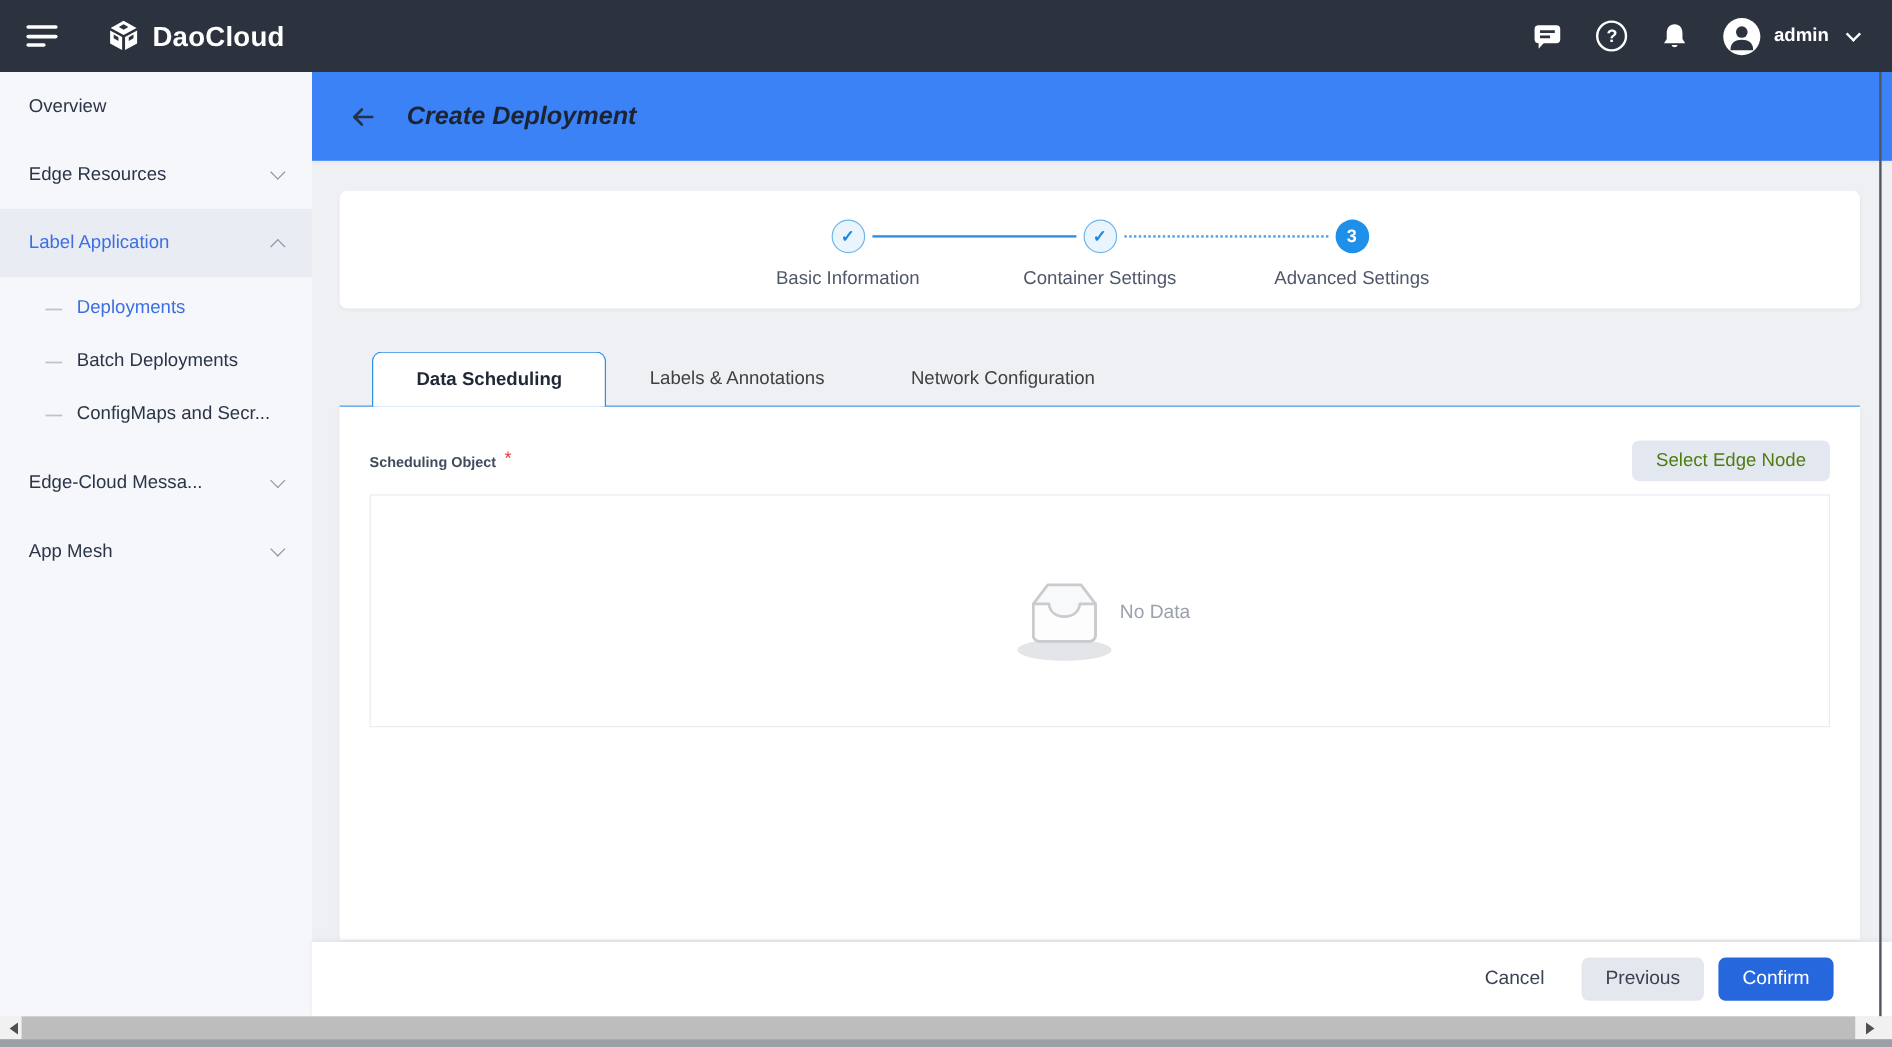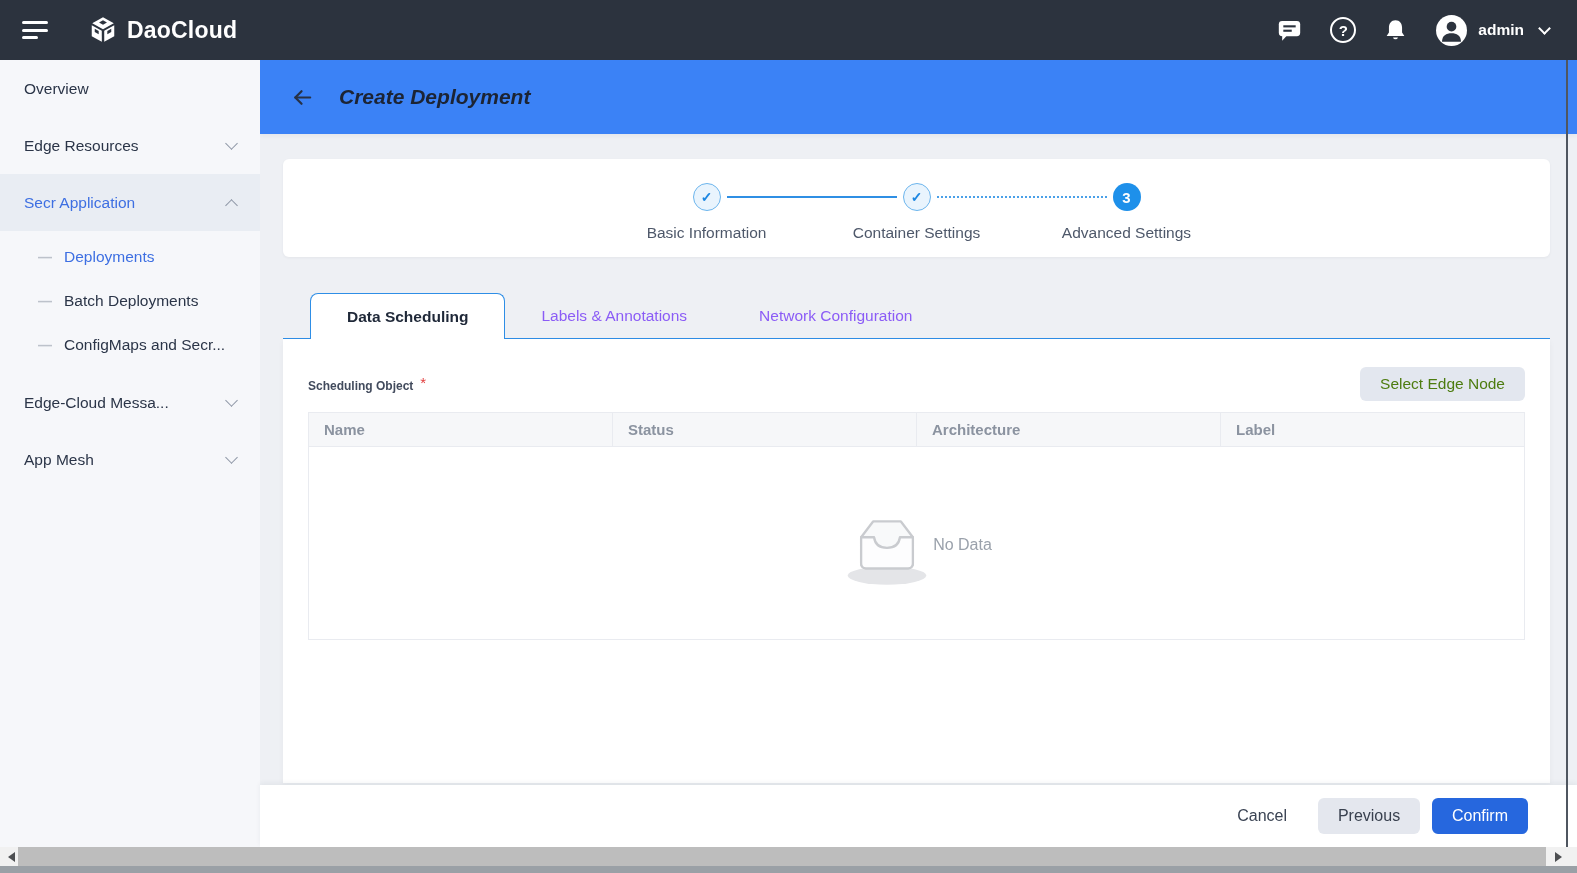--- a/index.html
+++ b/index.html
@@ -60,21 +60,21 @@
   .step-circle.done { background:#e9f4fd; border:1px solid #6cb5ed; color:#1d87e2; font-weight:700; font-size:14px; }
   .step-circle.current { background:#1e90ea; color:#fff; font-weight:700; font-size:15px; }
   .step-label { font-size:15.5px; color:#4e586a; white-space:nowrap; }
   .connector { flex:none; width:170px; margin:13px -85px 0 -85px; }
   .connector.solid { height:2px; background:#2f8fe4; }
   .connector.dotted { height:0; border-top:2px dotted #4aa0e8; }
 
   
   .tabs-row { display:flex; align-items:stretch; margin-top:36px; height:46px;
               border-bottom:1px solid #2e8ee6; padding-left:27px; }
-  .tab { display:flex; align-items:center; padding:0 36px; font-size:15.5px; color:#8b5cf6; cursor:pointer; }
+  .tab { display:flex; align-items:center; padding:0 36px; font-size:15.5px; color:#404040; cursor:pointer; }
   .tab.active { background:#fff; border:1px solid #2e8ee6; border-bottom:none; border-radius:8px 8px 0 0;
                 color:#1f2838; font-weight:700; position:relative; z-index:2; margin-bottom:-1px; }
 
   
   .tab-panel { background:#fff; height:444px; padding:28px 25px; box-shadow:0 2px 6px rgba(31,45,61,.04); }
   .field-row { display:flex; align-items:center; justify-content:space-between; }
   .field-label { font-size:12px; font-weight:700; color:#424b5d; }
   .req { color:#e23d3d; margin-left:7px; font-size:15px; vertical-align:2px; font-weight:400; }
   .select-node-btn { background:#e3e7ef; border:none; border-radius:6px; height:34px; padding:0 20px;
                      font-size:15.5px; color:#4d7c0f; cursor:pointer; font-family:inherit; }
@@ -167,21 +167,21 @@
 <div class="sidebar">
 
   <div class="side-item">
     <span>Overview</span>
   </div>
   <div class="side-item">
     <span>Edge Resources</span>
     <span class="chev down"></span>
   </div>
   <div class="side-item active">
-    <span>Secr Application</span>
+    <span>Label Application</span>
     <span class="chev up"></span>
   </div>
   <div class="sub-item active grp-gap">
     <span class="dash">—</span>
     <span>Deployments</span>
   </div>
   <div class="sub-item">
     <span class="dash">—</span>
     <span>Batch Deployments</span>
   </div>
@@ -244,26 +244,20 @@
 
   <div class="tab-panel">
     <div class="field-row">
       <div>
         <span class="field-label">Scheduling Object</span><span class="req">*</span>
       </div>
       <button class="select-node-btn">Select Edge Node</button>
     </div>
 
     <div class="table">
-      <div class="thead">
-        <div class="th">Name</div>
-        <div class="th">Status</div>
-        <div class="th">Architecture</div>
-        <div class="th">Label</div>
-      </div>
       <div class="tbody-empty">
         <span style="display:flex;">
           <svg width="92" height="92" viewBox="0 0 96 96">
             <ellipse cx="48" cy="82" rx="41" ry="9.5" fill="#e4e5e8"></ellipse>
             <path d="M21 42 L33.5 25.5 H62.5 L75 42 V69.5 a5 5 0 0 1 -5 5 H26 a5 5 0 0 1 -5 -5 Z" fill="#f8f9fa" stroke="#c9cbcf" stroke-width="2.4" stroke-linejoin="round"></path>
             <path d="M21 42 H34.5 C35.5 49.5 41 53 48 53 C55 53 60.5 49.5 61.5 42 H75 V69.5 a5 5 0 0 1 -5 5 H26 a5 5 0 0 1 -5 -5 Z" fill="#fdfdfe" stroke="#c9cbcf" stroke-width="2.4" stroke-linejoin="round"></path>
           </svg>
         </span>
         <span class="no-data-text">No Data</span>
       </div>

